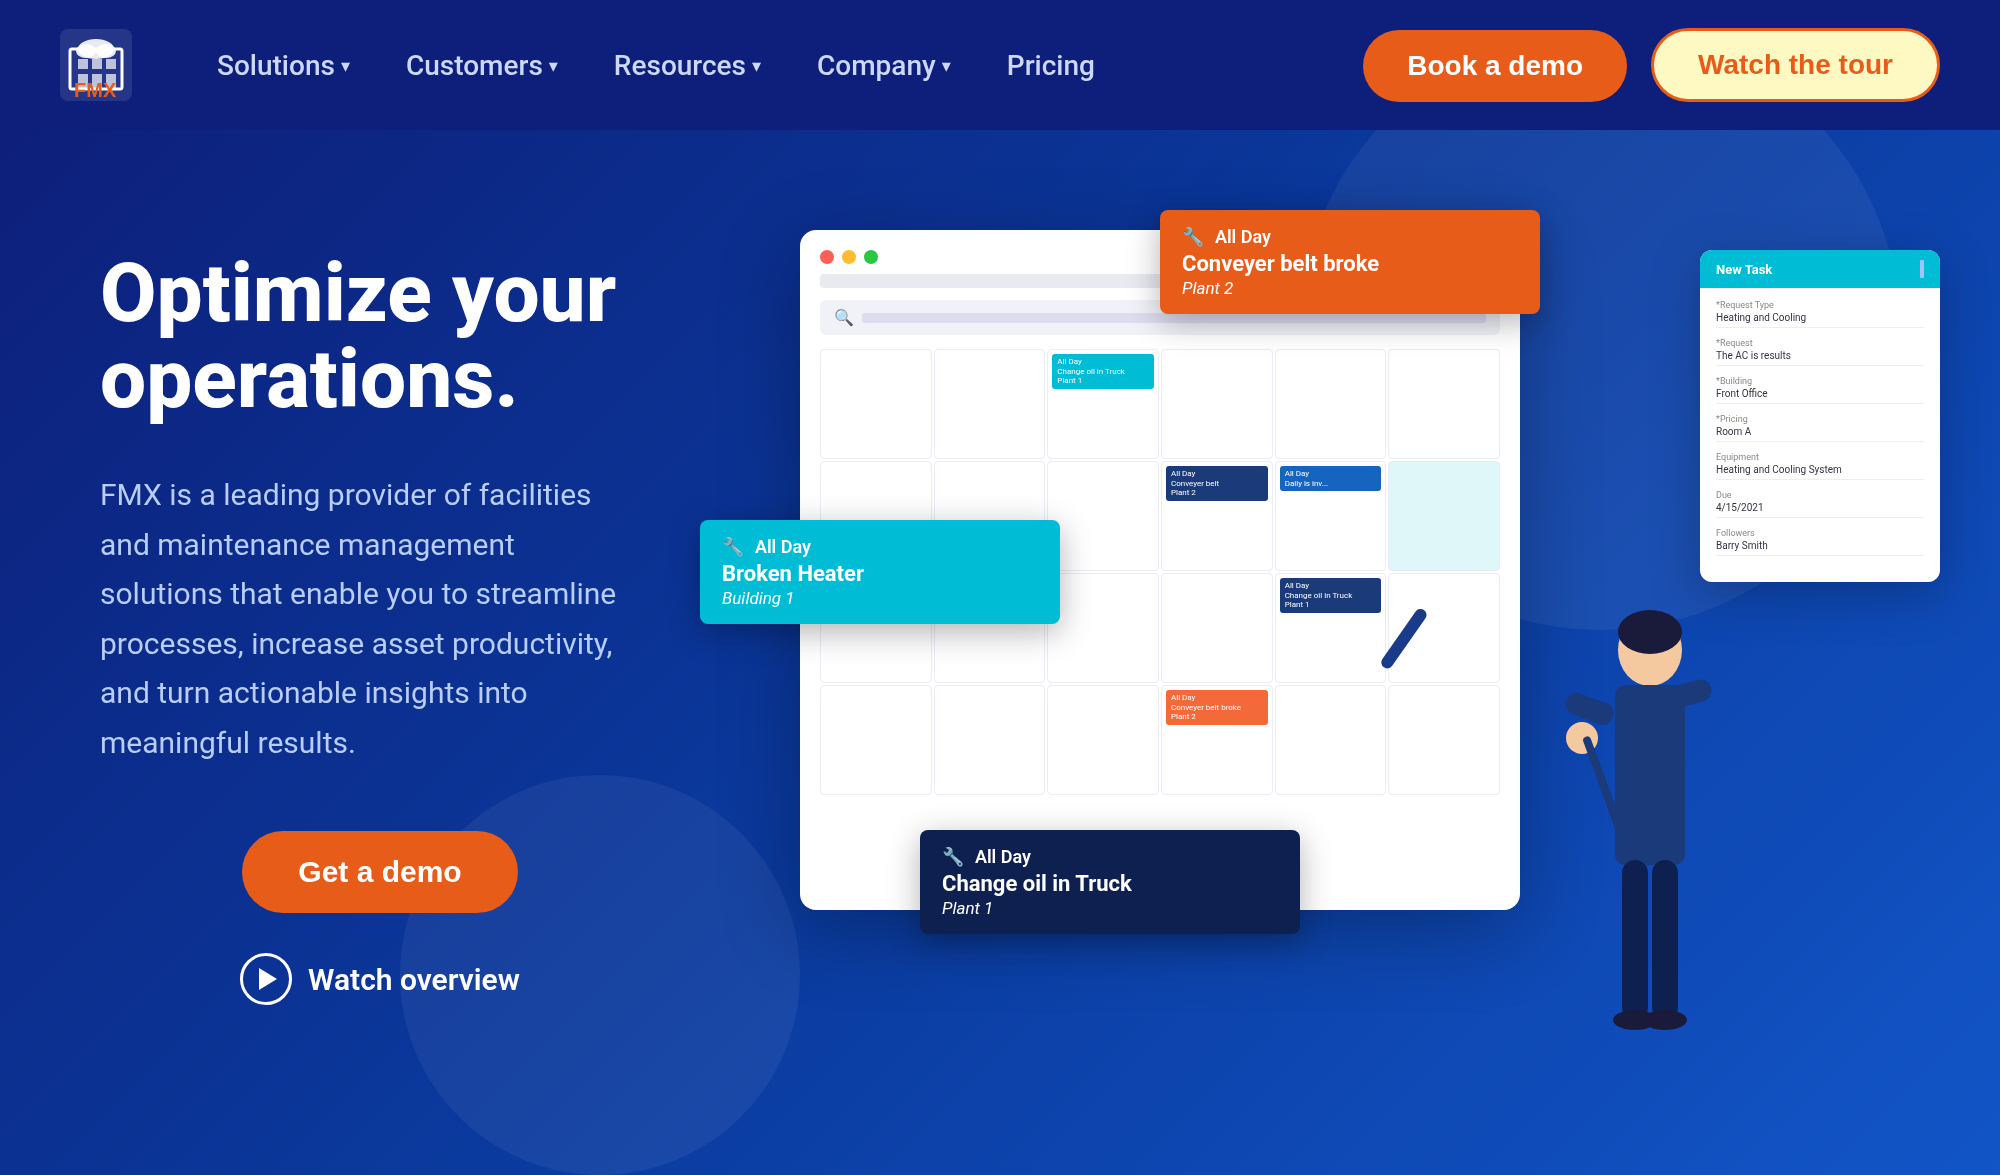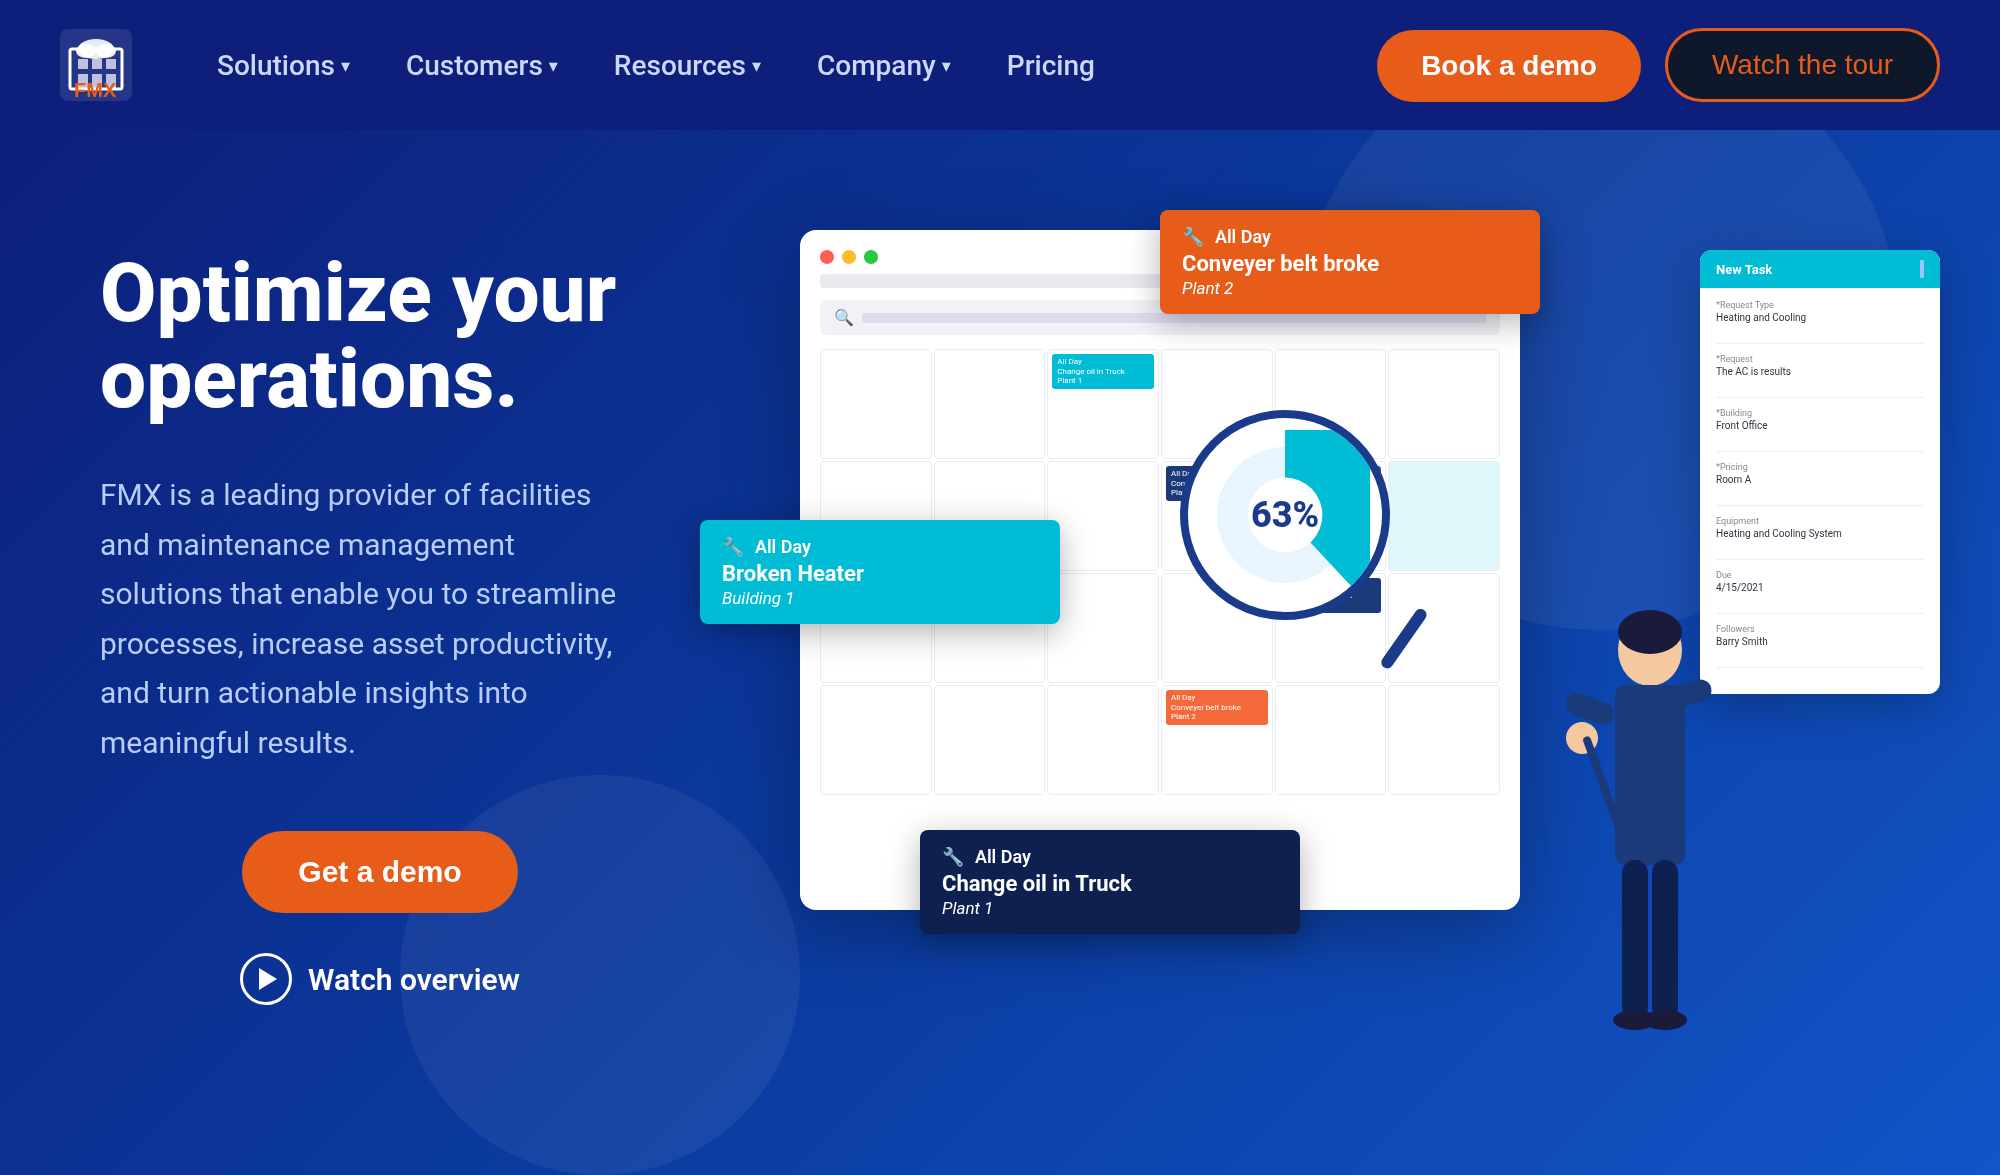--- a/index.html
+++ b/index.html
@@ -62,27 +62,27 @@
       color: white;
       border: none;
       border-radius: 50px;
       padding: 20px 44px;
       font-size: 28px;
       font-weight: 700;
       cursor: pointer;
       white-space: nowrap;
     }
     .btn-tour {
-      background: #0f172a;
+      background: #fef9c3;
       color: #e85c1a;
       border: 3px solid #e85c1a;
       border-radius: 50px;
       padding: 18px 44px;
       font-size: 28px;
-      font-weight: 400;
+      font-weight: 700;
       cursor: pointer;
       white-space: nowrap;
     }
 
     
     .hero {
       display: flex;
       align-items: flex-start;
       padding: 80px 80px 0 100px;
       position: relative;
@@ -292,21 +292,21 @@
     }
     .fp-label {
       font-size: 9px;
       color: #888;
       margin-bottom: 2px;
     }
     .fp-value {
       font-size: 10px;
       color: #334;
       border-bottom: 1px solid #eee;
-      padding-bottom: 20px;
+      padding-bottom: 4px;
     }
     .fp-signal {
       display: flex;
       gap: 2px;
       align-items: flex-end;
     }
     .fp-bar { width: 4px; background: #00bcd4; border-radius: 1px; }
 
     
     .person {
@@ -472,30 +472,20 @@
     <div class="event-card card-dark">
       <div class="ec-top">
         <span class="ec-icon">🔧</span>
         <span>All Day</span>
       </div>
       <div class="ec-title">Change oil in Truck</div>
       <div class="ec-sub">Plant 1</div>
     </div>
 
     <div class="magnifier">
-      <div class="magnifier-circle">
-        <svg class="pie-svg" viewBox="0 0 100 100">
-
-          <circle cx="50" cy="50" r="40" fill="#e8f5fe"></circle>
-
-          <circle cx="50" cy="50" r="40" fill="none" stroke="#00bcd4" stroke-width="40" stroke-dasharray="158.3 251.3" stroke-dashoffset="62.8" transform="rotate(-90 50 50)"></circle>
-          <circle cx="50" cy="50" r="22" fill="white"></circle>
-        </svg>
-        <span class="pie-label">63%</span>
-      </div>
       <div class="magnifier-handle"></div>
     </div>
 
     <div class="form-panel">
       <div class="fp-header">
         <span>New Task</span>
         <div class="fp-signal">
           <div class="fp-bar" style="height:6px;"></div>
           <div class="fp-bar" style="height:9px;"></div>
           <div class="fp-bar" style="height:12px;"></div>

